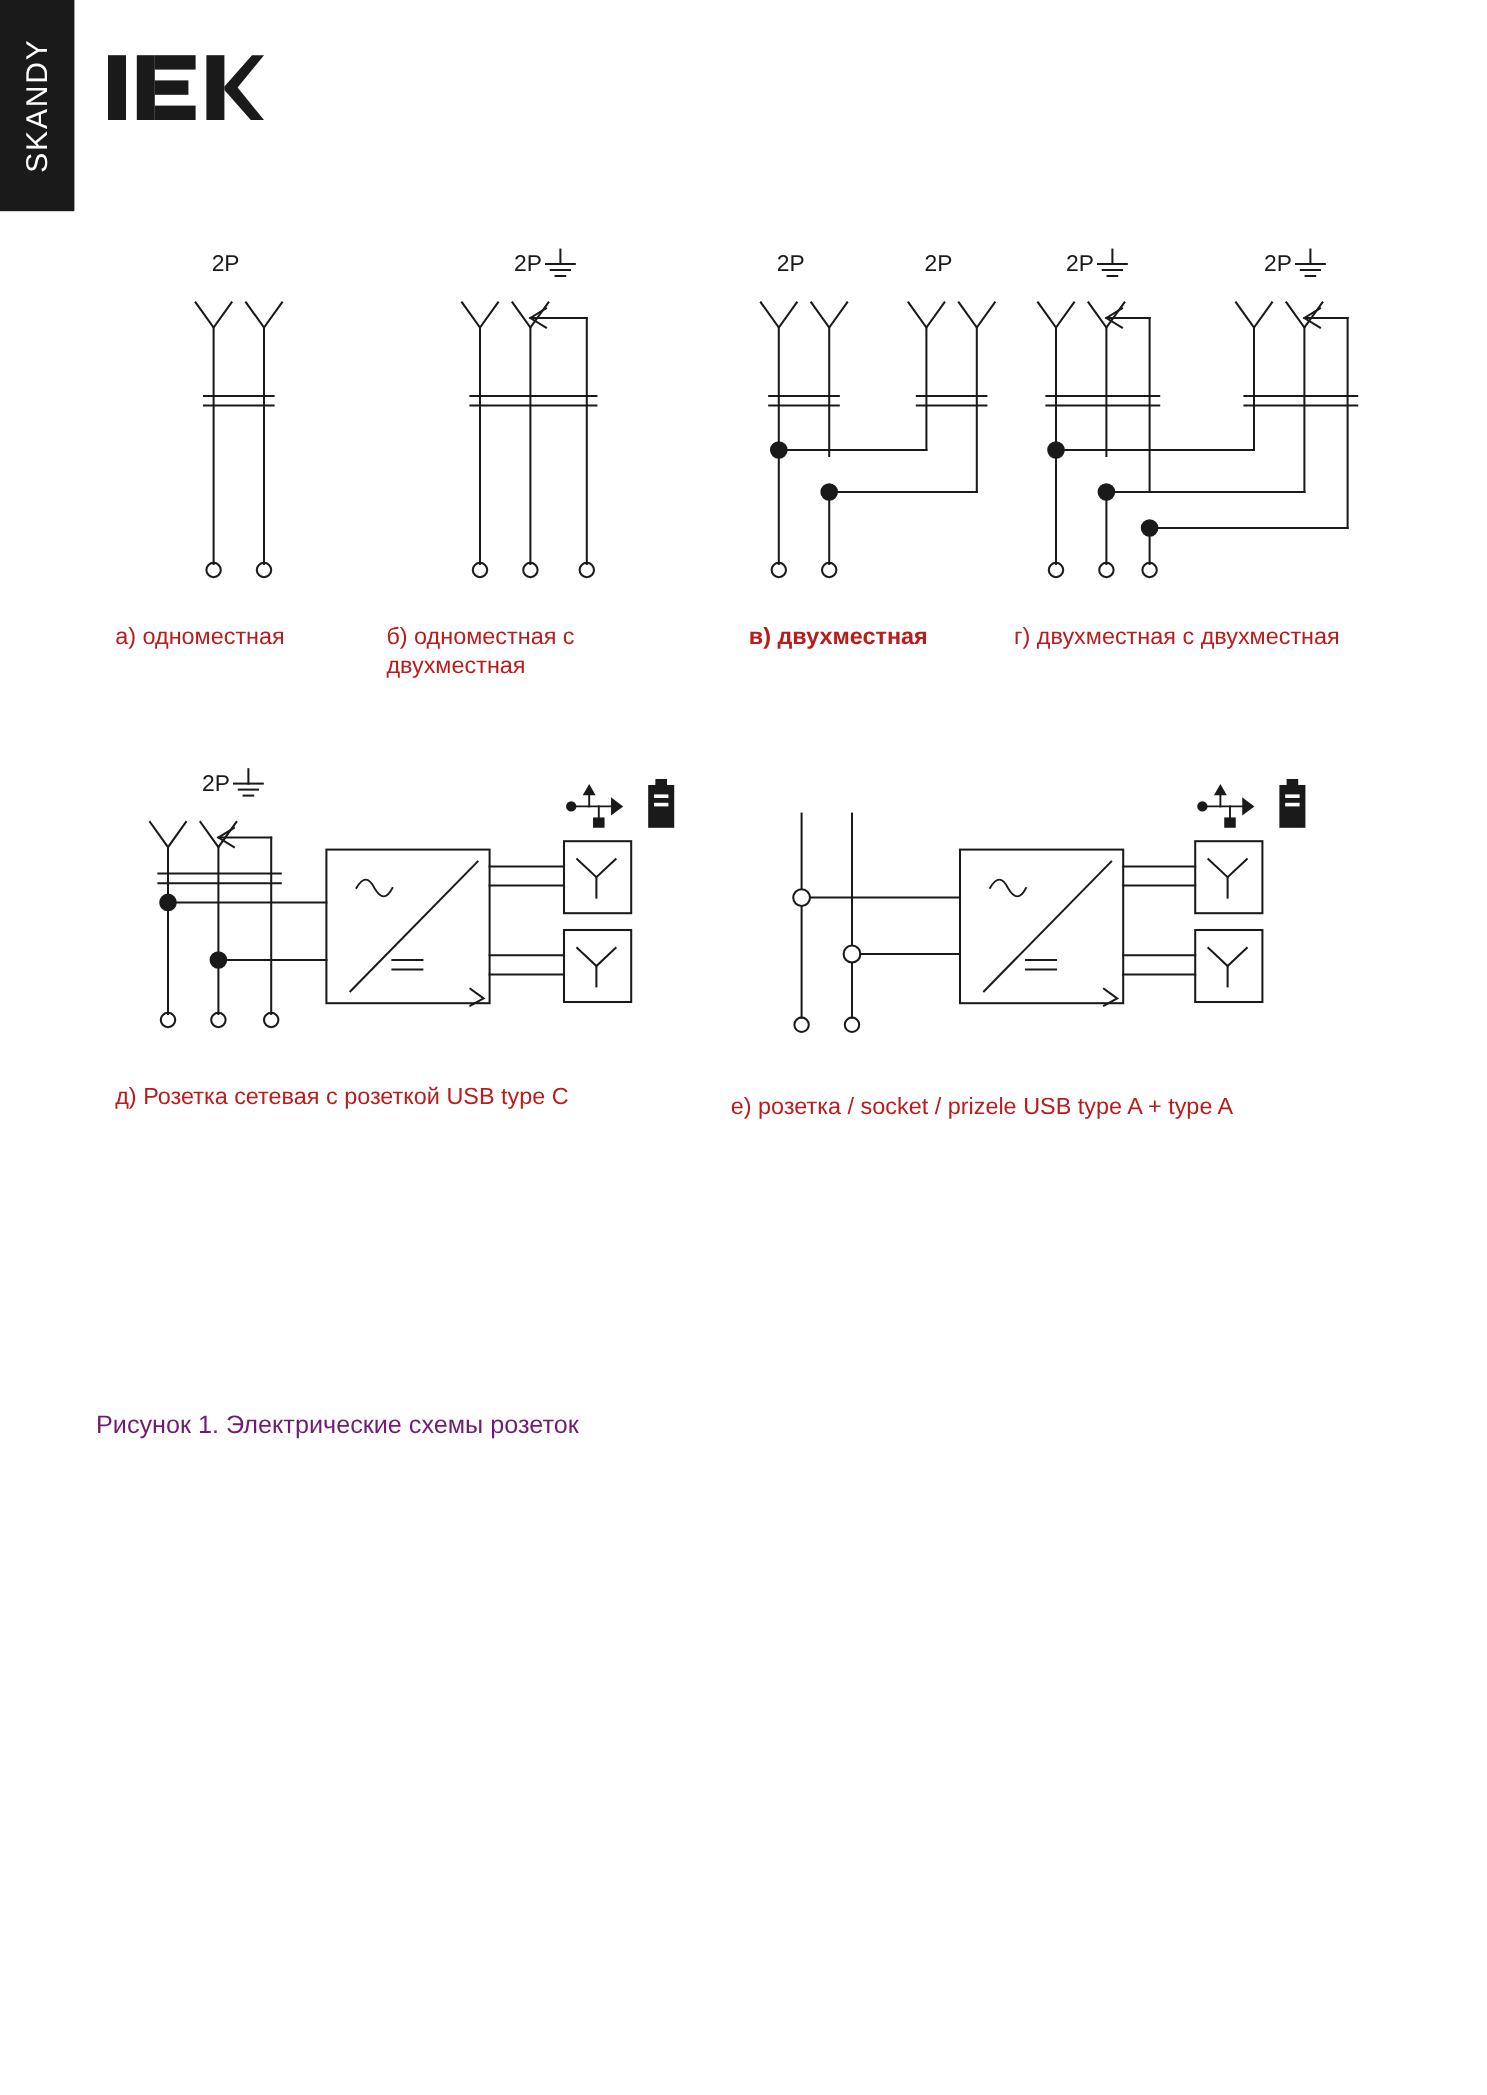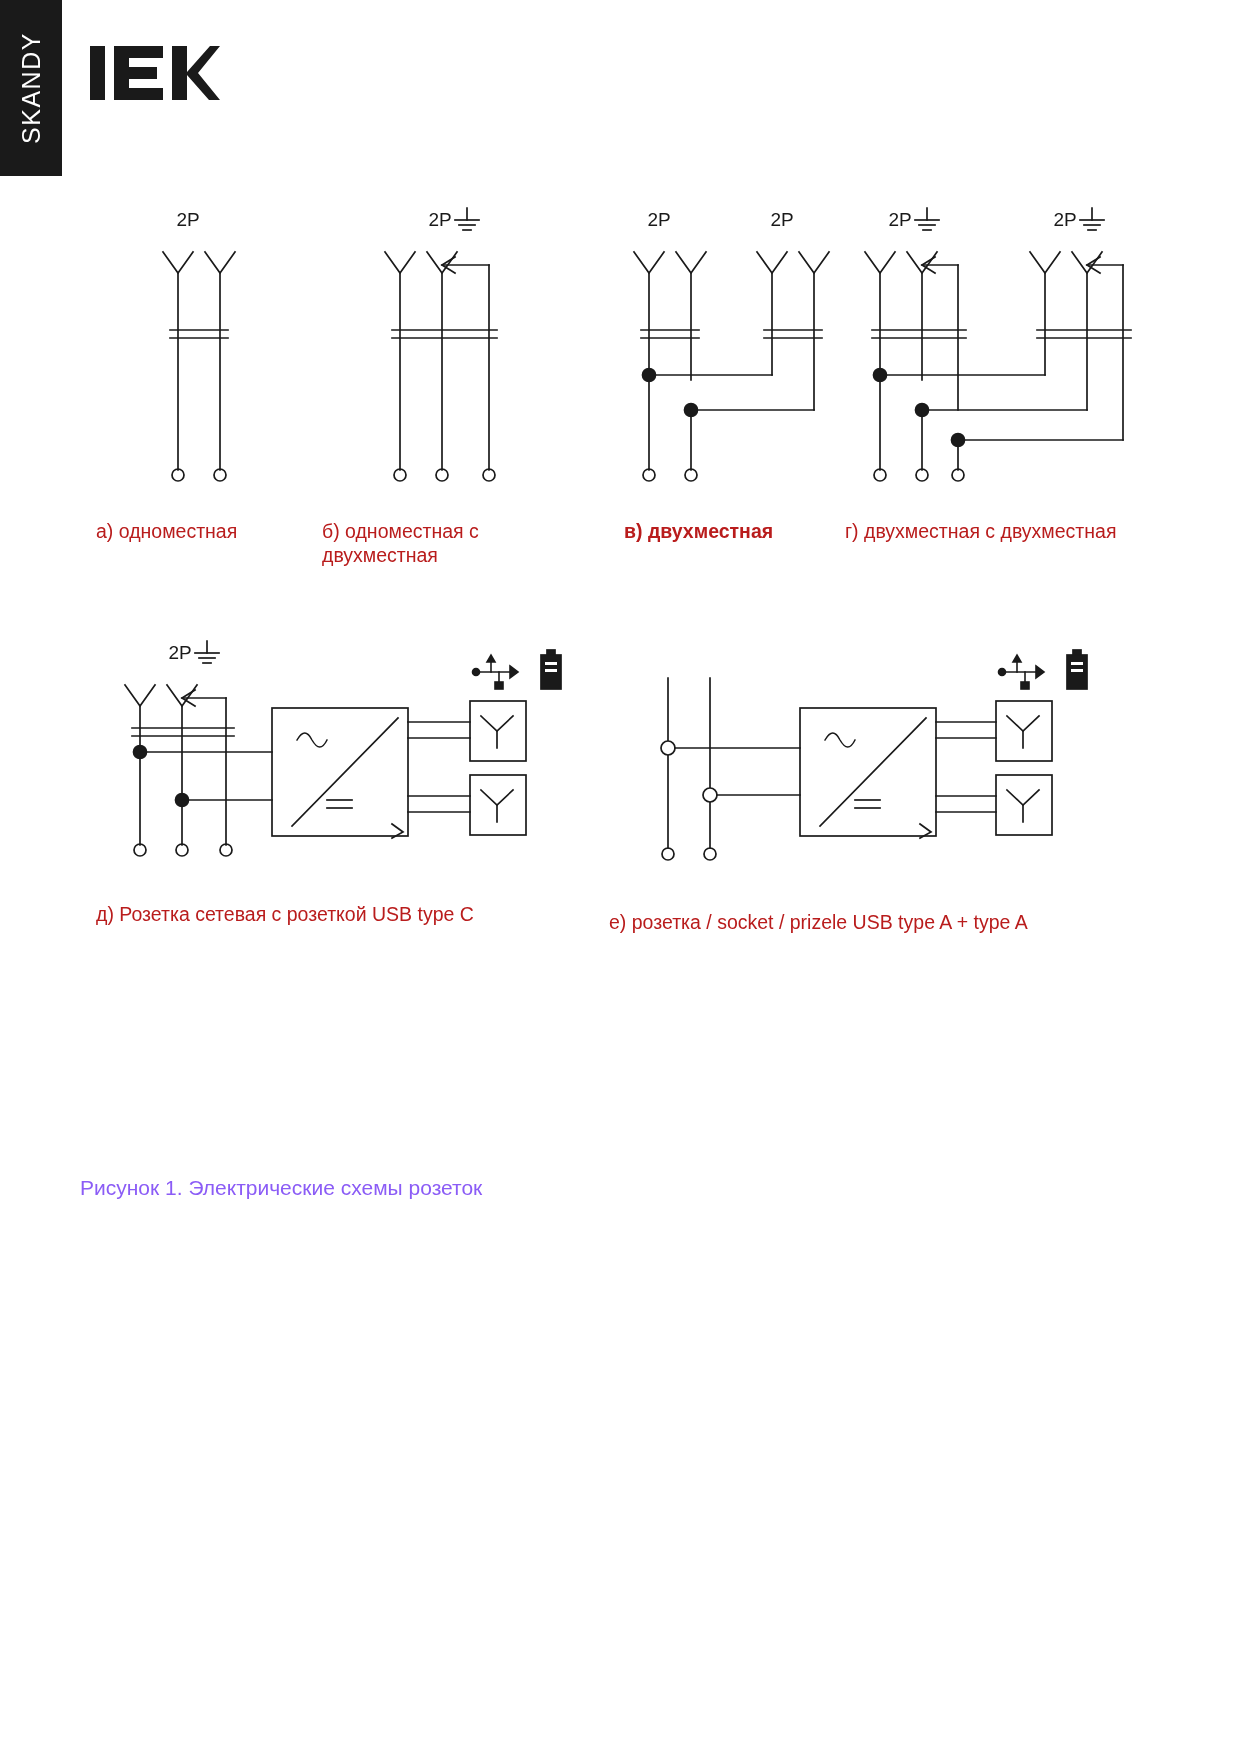--- a/index.html
+++ b/index.html
@@ -67,21 +67,21 @@
     color: #b91c1c;
     font-family: "Liberation Sans", sans-serif;
     white-space: pre-line;
   }
 
   #fig-title {
     position: absolute;
     left: 80px;
     top: 1176px;
     font-size: 21px;
-    color: #8b5cf6;
+    color: #701a75;
     font-family: "Liberation Sans", sans-serif;
   }
 </style>
 </head>
 <body>
 
 <div id="brand-block">
   <div id="brand-vertical-text">SKANDY</div>
 </div>
 

